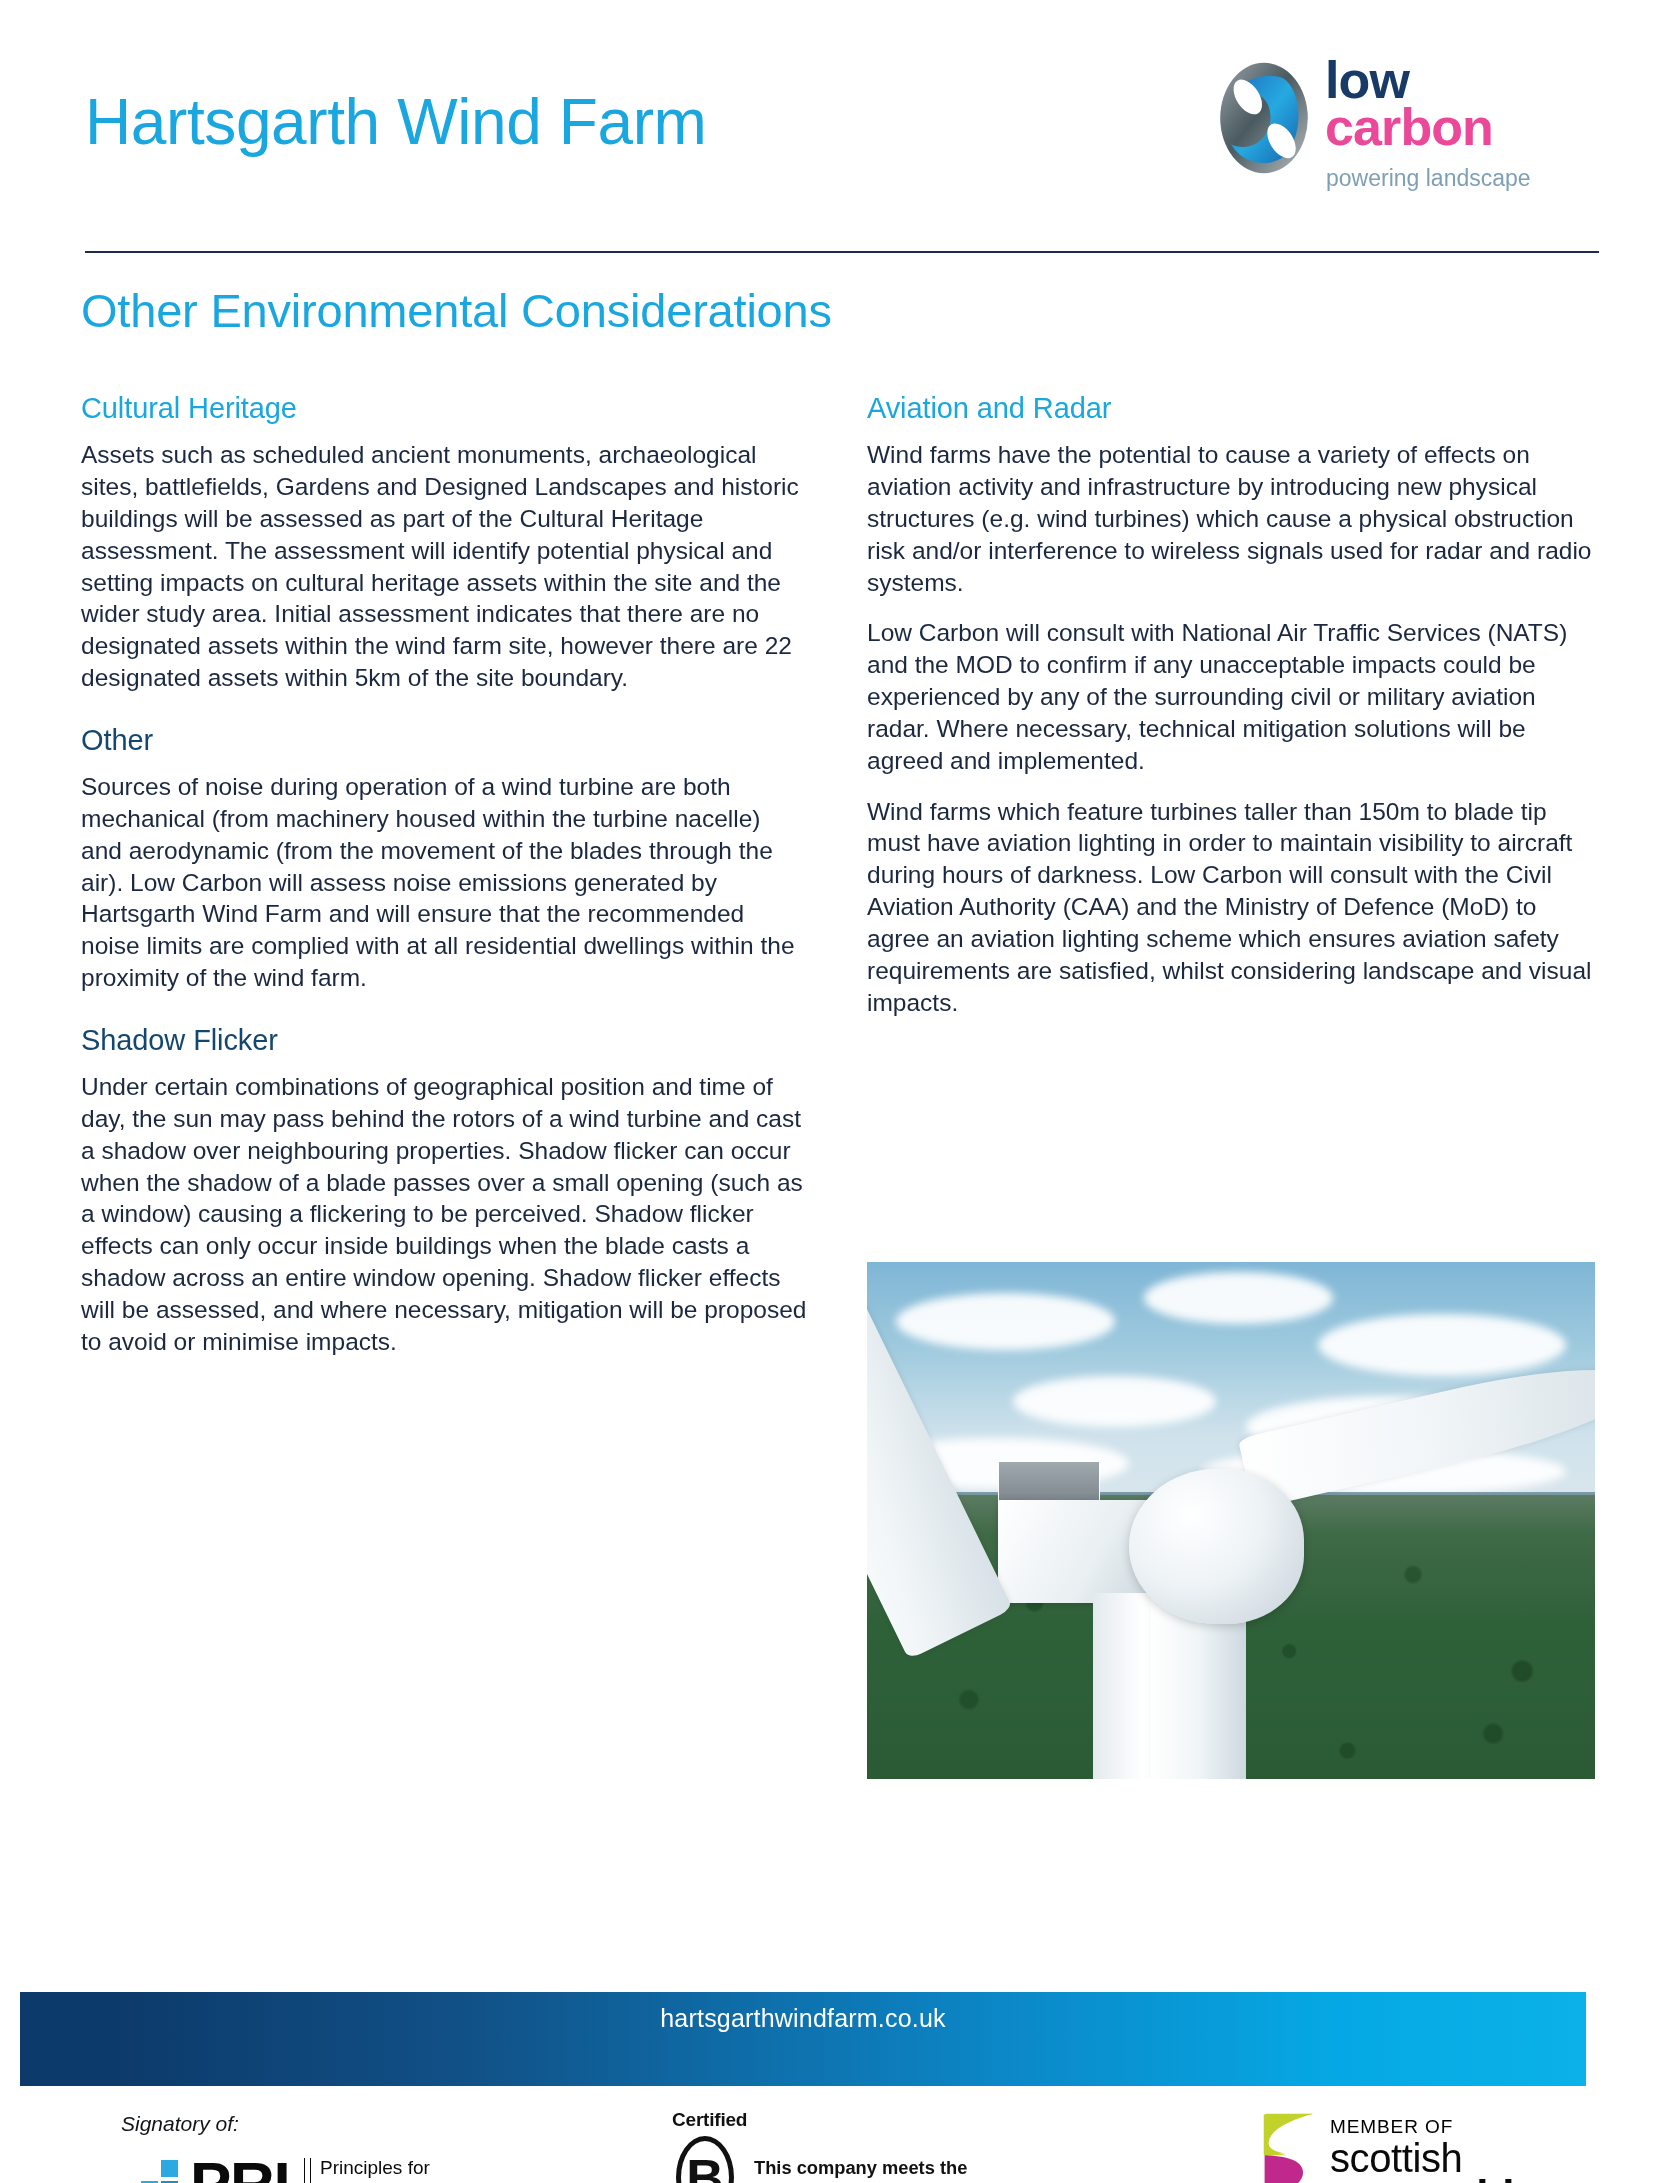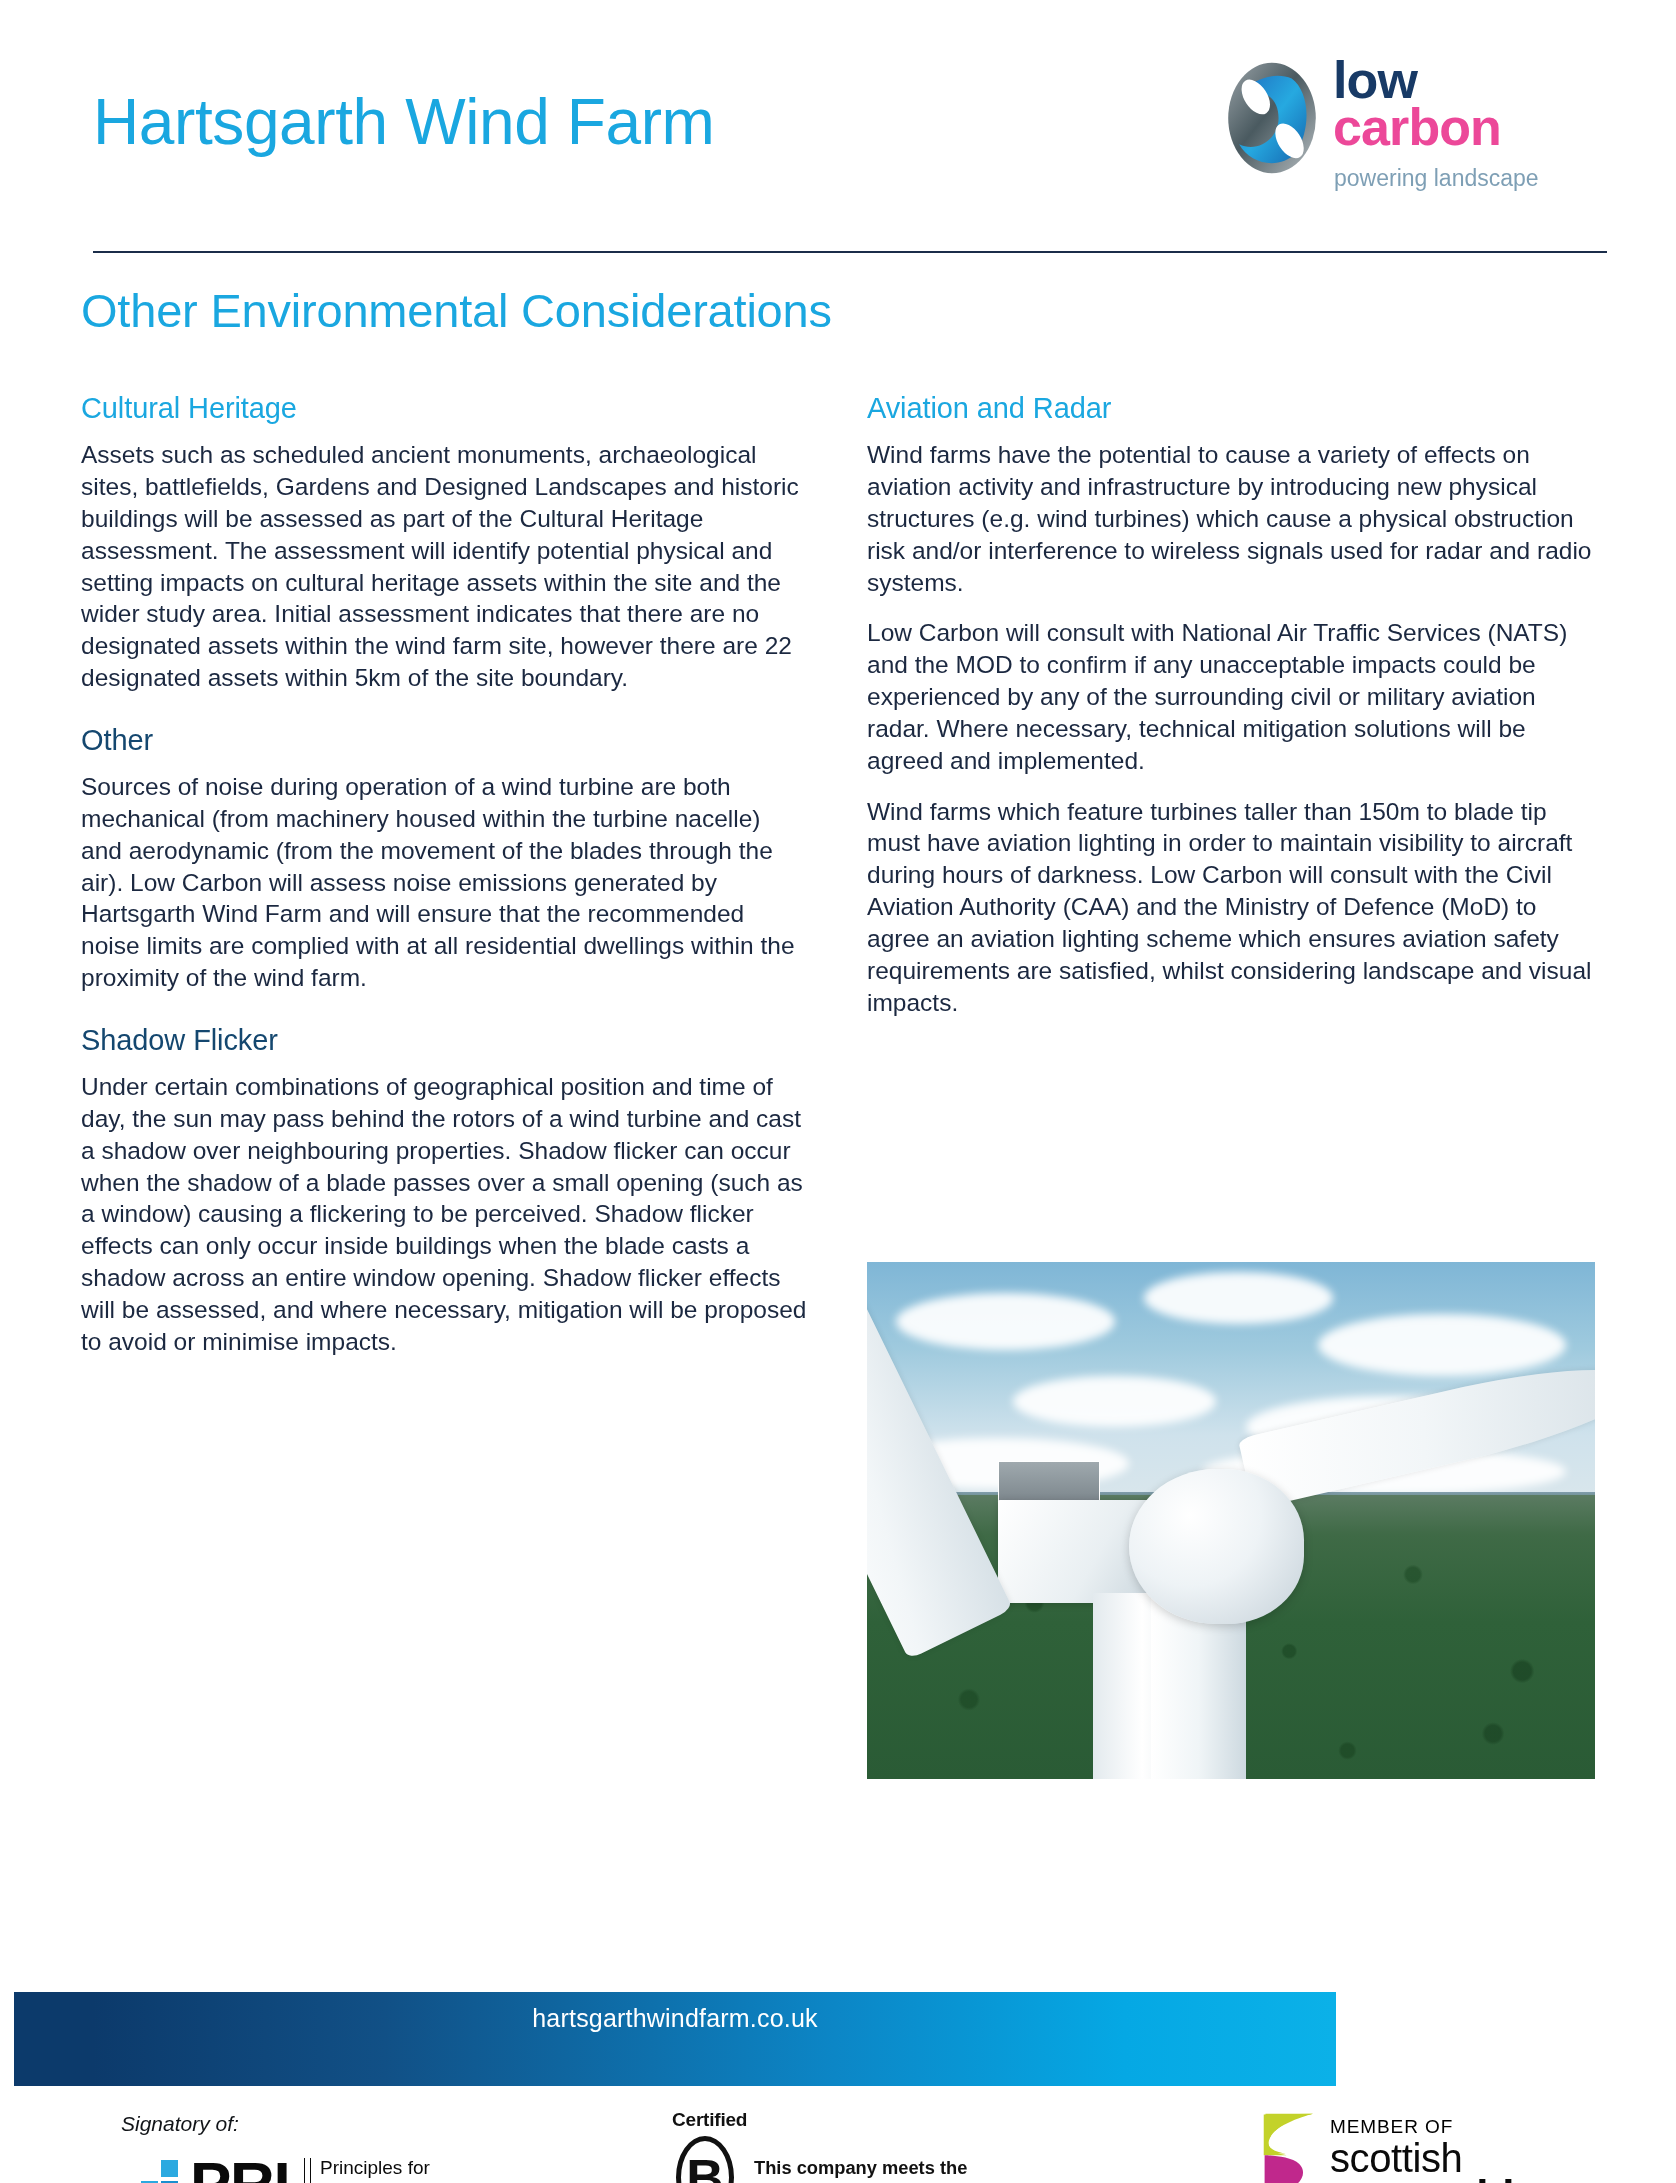--- a/index.html
+++ b/index.html
@@ -13,21 +13,21 @@
   .page {
     position: relative;
     width: 1677px;
     height: 2363px;
     background: #ffffff;
   }
 
   
   .header {
     position: absolute;
-    left: 12px; top: 0;
+    left: 4px; top: 0;
     width: 1639px; height: 245px;
   }
   .page-title {
     position: absolute;
     left: 81px; top: 85px;
     font-size: 64px;
     font-weight: 300;
     letter-spacing: -0.4px;
     color: #1aa7e0;
     white-space: nowrap;
@@ -212,22 +212,22 @@
   .tower2 {
     position: absolute;
     left: 39%; top: 62%;
     width: 13%; height: 38%;
     background: linear-gradient(to right, #ffffff 0%, #f0f5f7 50%, #cdd9e0 100%);
   }
 
   
   .footer-bar {
     position: absolute;
-    left: 14px; top: 1992px;
-    width: 1322px; height: 94px;
+    left: 20px; top: 1992px;
+    width: 1566px; height: 94px;
     background: linear-gradient(to right, #0c3a6b 0%, #0c3a6b 6%, #115086 28%, #0c86c6 62%, #05a8e4 84%, #0bb1e8 100%);
   }
   .footer-url {
     position: absolute;
     left: 0; top: 0;
     width: 100%; height: 100%;
     display: flex;
     align-items: center;
     justify-content: center;
     color: #ffffff;

